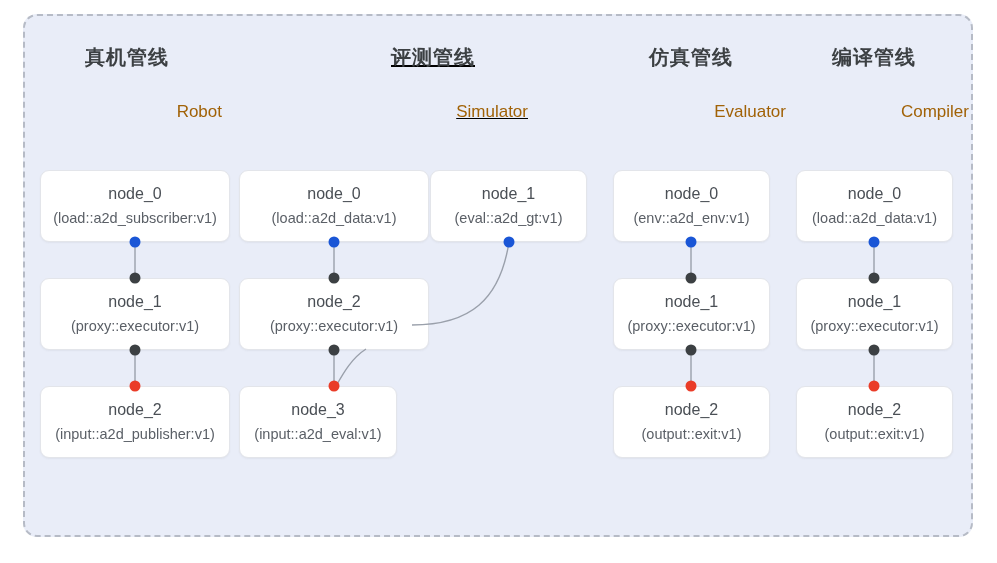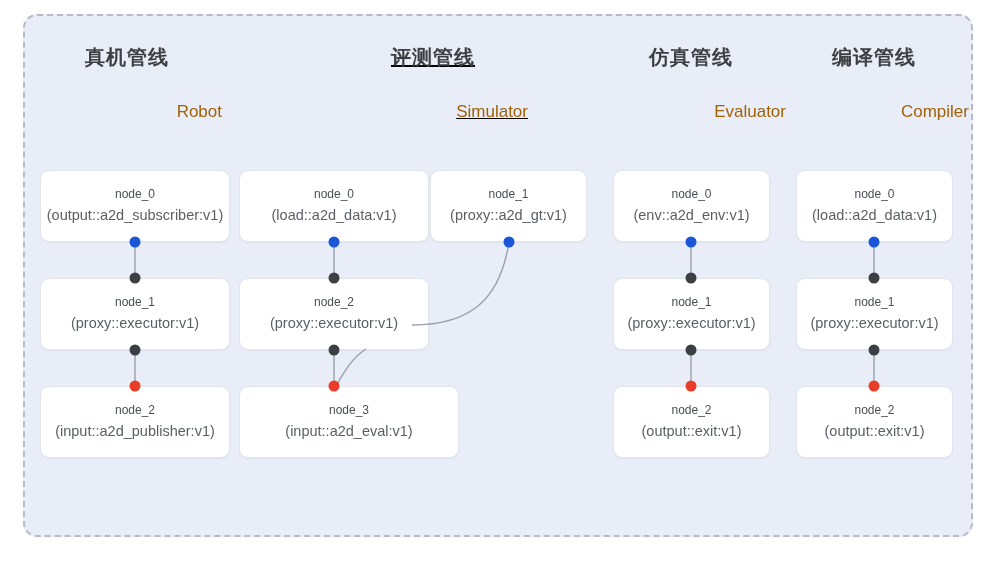--- a/index.html
+++ b/index.html
@@ -66,21 +66,21 @@
     border: 1px solid #e3e5ea;
     border-radius: 9px;
     box-shadow: 0 1px 2px rgba(60,64,67,0.06);
     display: flex;
     flex-direction: column;
     align-items: center;
     justify-content: center;
     overflow: hidden;
   }
   .node-title {
-    font-size: 12px;
+    font-size: 16px;
     color: #4a4f55;
     line-height: 1.55;
     white-space: nowrap;
   }
   .node-sub {
     font-size: 14.5px;
     color: #5a5f66;
     line-height: 1.55;
     white-space: nowrap;
   }
@@ -140,21 +140,21 @@
 
 <div id="columns">
 
   <div class="column" style="left:32px; width:190px;">
     <div class="col-title">真机管线</div>
     <div class="col-subtitle">Robot</div>
   </div>
 
   <div class="node" style="left:40px; top:170px; width:190px; height:72px;">
     <div class="node-title">node_0</div>
-    <div class="node-sub">(output::a2d_subscriber:v1)</div>
+    <div class="node-sub">(load::a2d_subscriber:v1)</div>
   </div>
   <div class="dot src" style="left:135px; top:242px;"></div>
 
   <div class="node" style="left:40px; top:278px; width:190px; height:72px;">
     <div class="node-title">node_1</div>
     <div class="node-sub">(proxy::executor:v1)</div>
   </div>
   <div class="dot mid" style="left:135px; top:278px;"></div>
   <div class="dot mid" style="left:135px; top:350px;"></div>
 
@@ -170,32 +170,32 @@
   </div>
 
   <div class="node" style="left:239px; top:170px; width:190px; height:72px;">
     <div class="node-title">node_0</div>
     <div class="node-sub">(load::a2d_data:v1)</div>
   </div>
   <div class="dot src" style="left:334px; top:242px;"></div>
 
   <div class="node" style="left:430px; top:170px; width:157px; height:72px;">
     <div class="node-title">node_1</div>
-    <div class="node-sub">(proxy::a2d_gt:v1)</div>
+    <div class="node-sub">(eval::a2d_gt:v1)</div>
   </div>
   <div class="dot src" style="left:509px; top:242px;"></div>
 
   <div class="node" style="left:239px; top:278px; width:190px; height:72px;">
     <div class="node-title">node_2</div>
     <div class="node-sub">(proxy::executor:v1)</div>
   </div>
   <div class="dot mid" style="left:334px; top:278px;"></div>
   <div class="dot mid" style="left:334px; top:350px;"></div>
 
-  <div class="node" style="left:239px; top:386px; width:220px; height:72px;">
+  <div class="node" style="left:239px; top:386px; width:158px; height:72px;">
     <div class="node-title">node_3</div>
     <div class="node-sub">(input::a2d_eval:v1)</div>
   </div>
   <div class="dot sink" style="left:334px; top:386px;"></div>
 
   <div class="column" style="left:596px; width:190px;">
     <div class="col-title">仿真管线</div>
     <div class="col-subtitle">Evaluator</div>
   </div>
 

